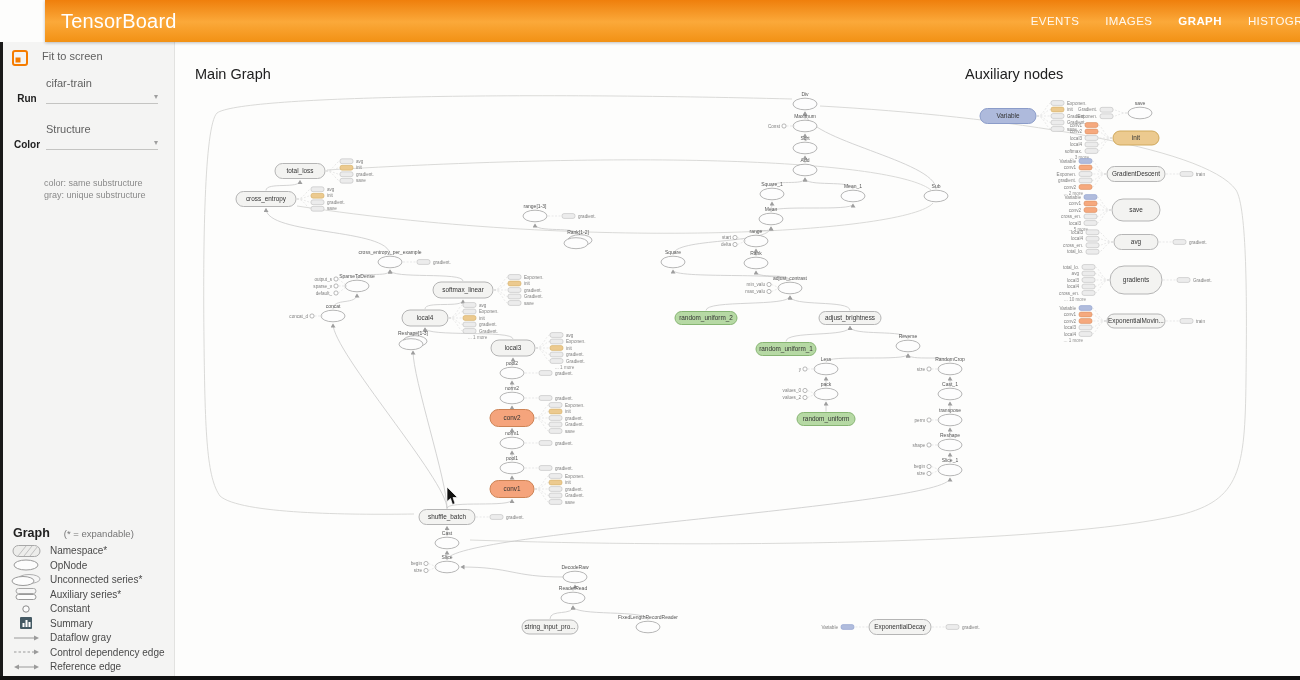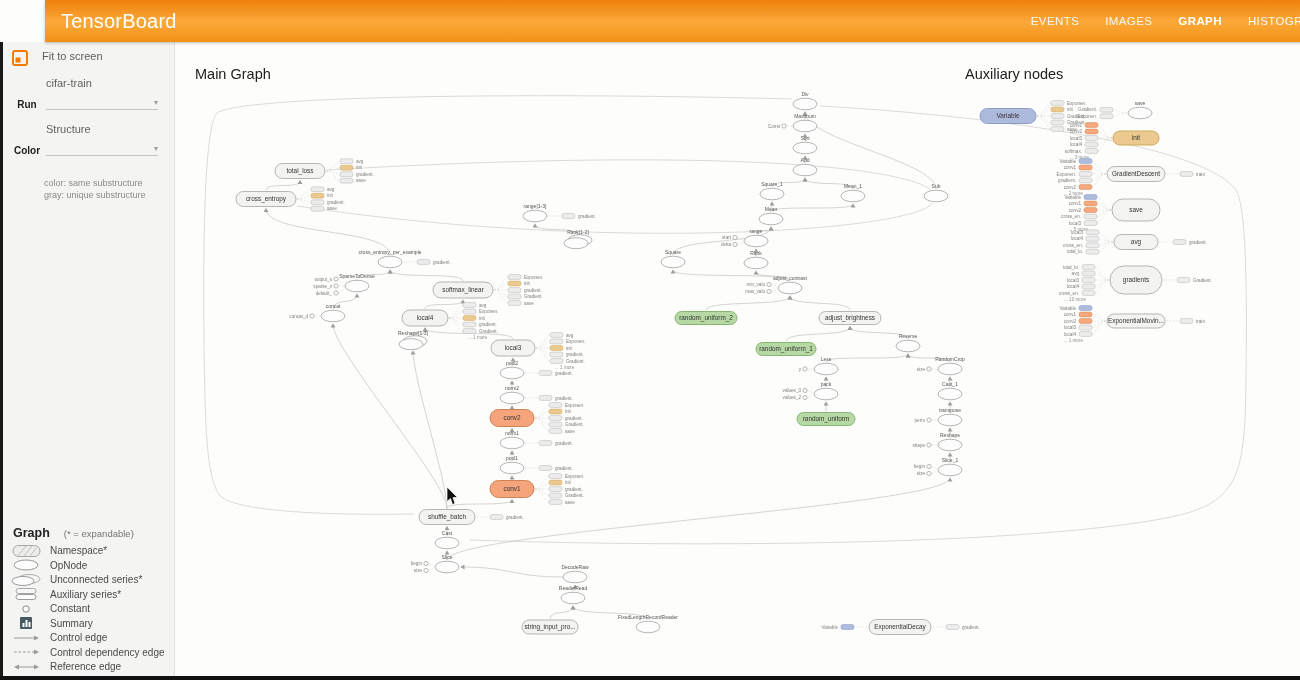--- a/index.html
+++ b/index.html
@@ -21,21 +21,21 @@
   .sidebar {
     position:absolute; left:0; top:42px; width:175px; height:638px;
     background:#f4f4f3; border-right:1px solid #e2e2e0; z-index:20;
   }
   .fit-row { position:absolute; left:12px; top:8px; display:flex; align-items:flex-start; gap:14px; cursor:pointer; }
   .fit-icon { width:16px; height:16px; position:relative; }
   .fit-label { font-size:11px; color:#5f5f5f; }
   .ctl-row { position:absolute; left:12px; display:flex; align-items:flex-end; }
   .ctl-label { font-size:10px; color:#212121; font-weight:bold; width:30px;text-align:center; }
   .ctl-label.w { width:42px; }
-  .select-box { width:112px; margin-left:4px; border-bottom:1px solid #c4c4c2; padding-bottom:18px; position:relative; cursor:pointer; }
+  .select-box { width:112px; margin-left:4px; border-bottom:1px solid #c4c4c2; padding-bottom:12px; position:relative; cursor:pointer; }
   .select-box .val { font-size:11px; color:#616161; }
   .caret { position:absolute; right:0; bottom:2px; font-size:8px; color:#9e9e9e; }
   .file-box { width:118px; margin-left:2px; border-bottom:1px solid #c4c4c2; padding-bottom:3px; text-align:center; cursor:pointer; }
   .file-box .val { font-size:10.5px; color:#757575; }
   .help { position:absolute; left:44px; top:135px; font-size:9px; color:#8a8a8a; line-height:12px; }
 
   .legend { position:absolute; left:0; bottom:6px; width:175px; }
   .legend-head { display:flex; align-items:baseline; padding-left:13px; margin-bottom:4px; }
   .legend-title { font-size:12.5px; font-weight:bold; color:#212121; }
   .legend-note { font-size:9.5px; color:#757575; margin-left:14px; }
@@ -176,21 +176,21 @@
           </span>
           <span class="legend-label">Summary</span>
         </div>
         <div class="legend-row">
           <span class="legend-icon">
             <svg width="34" height="14" viewBox="0 0 34 14">
               <line x1="4" y1="7" x2="24" y2="7" stroke="#9a9a9a"></line>
               <path d="M24,4.5 L29,7 L24,9.5 z" fill="#9a9a9a"></path>
             </svg>
           </span>
-          <span class="legend-label">Control edge</span>
+          <span class="legend-label">Dataflow gray</span>
         </div>
         <div class="legend-row">
           <span class="legend-icon">
             <svg width="34" height="14" viewBox="0 0 34 14">
               <line x1="4" y1="7" x2="24" y2="7" stroke="#9a9a9a" stroke-dasharray="2.5 2"></line>
               <path d="M24,4.5 L29,7 L24,9.5 z" fill="#9a9a9a"></path>
             </svg>
           </span>
           <span class="legend-label">Control dependency edge</span>
         </div>

